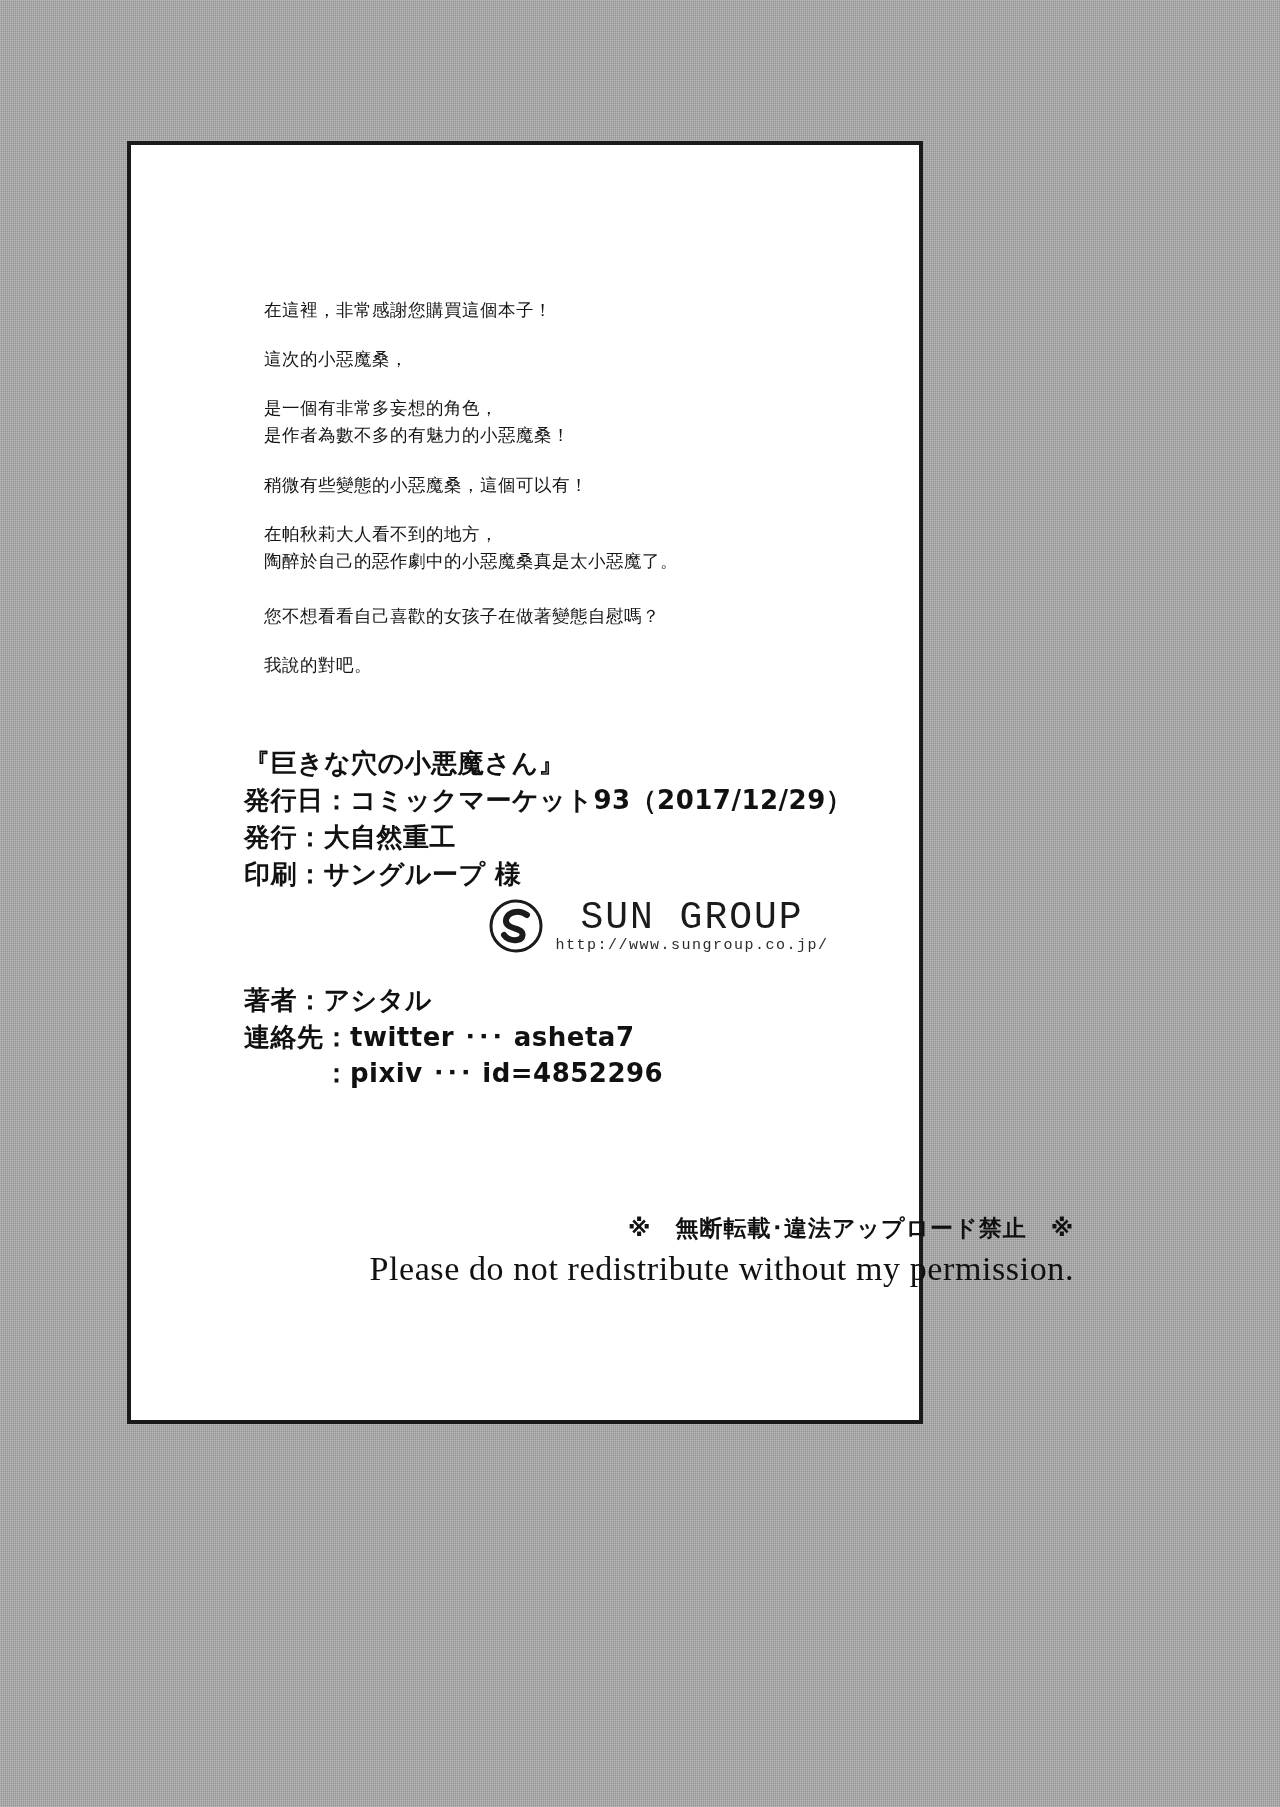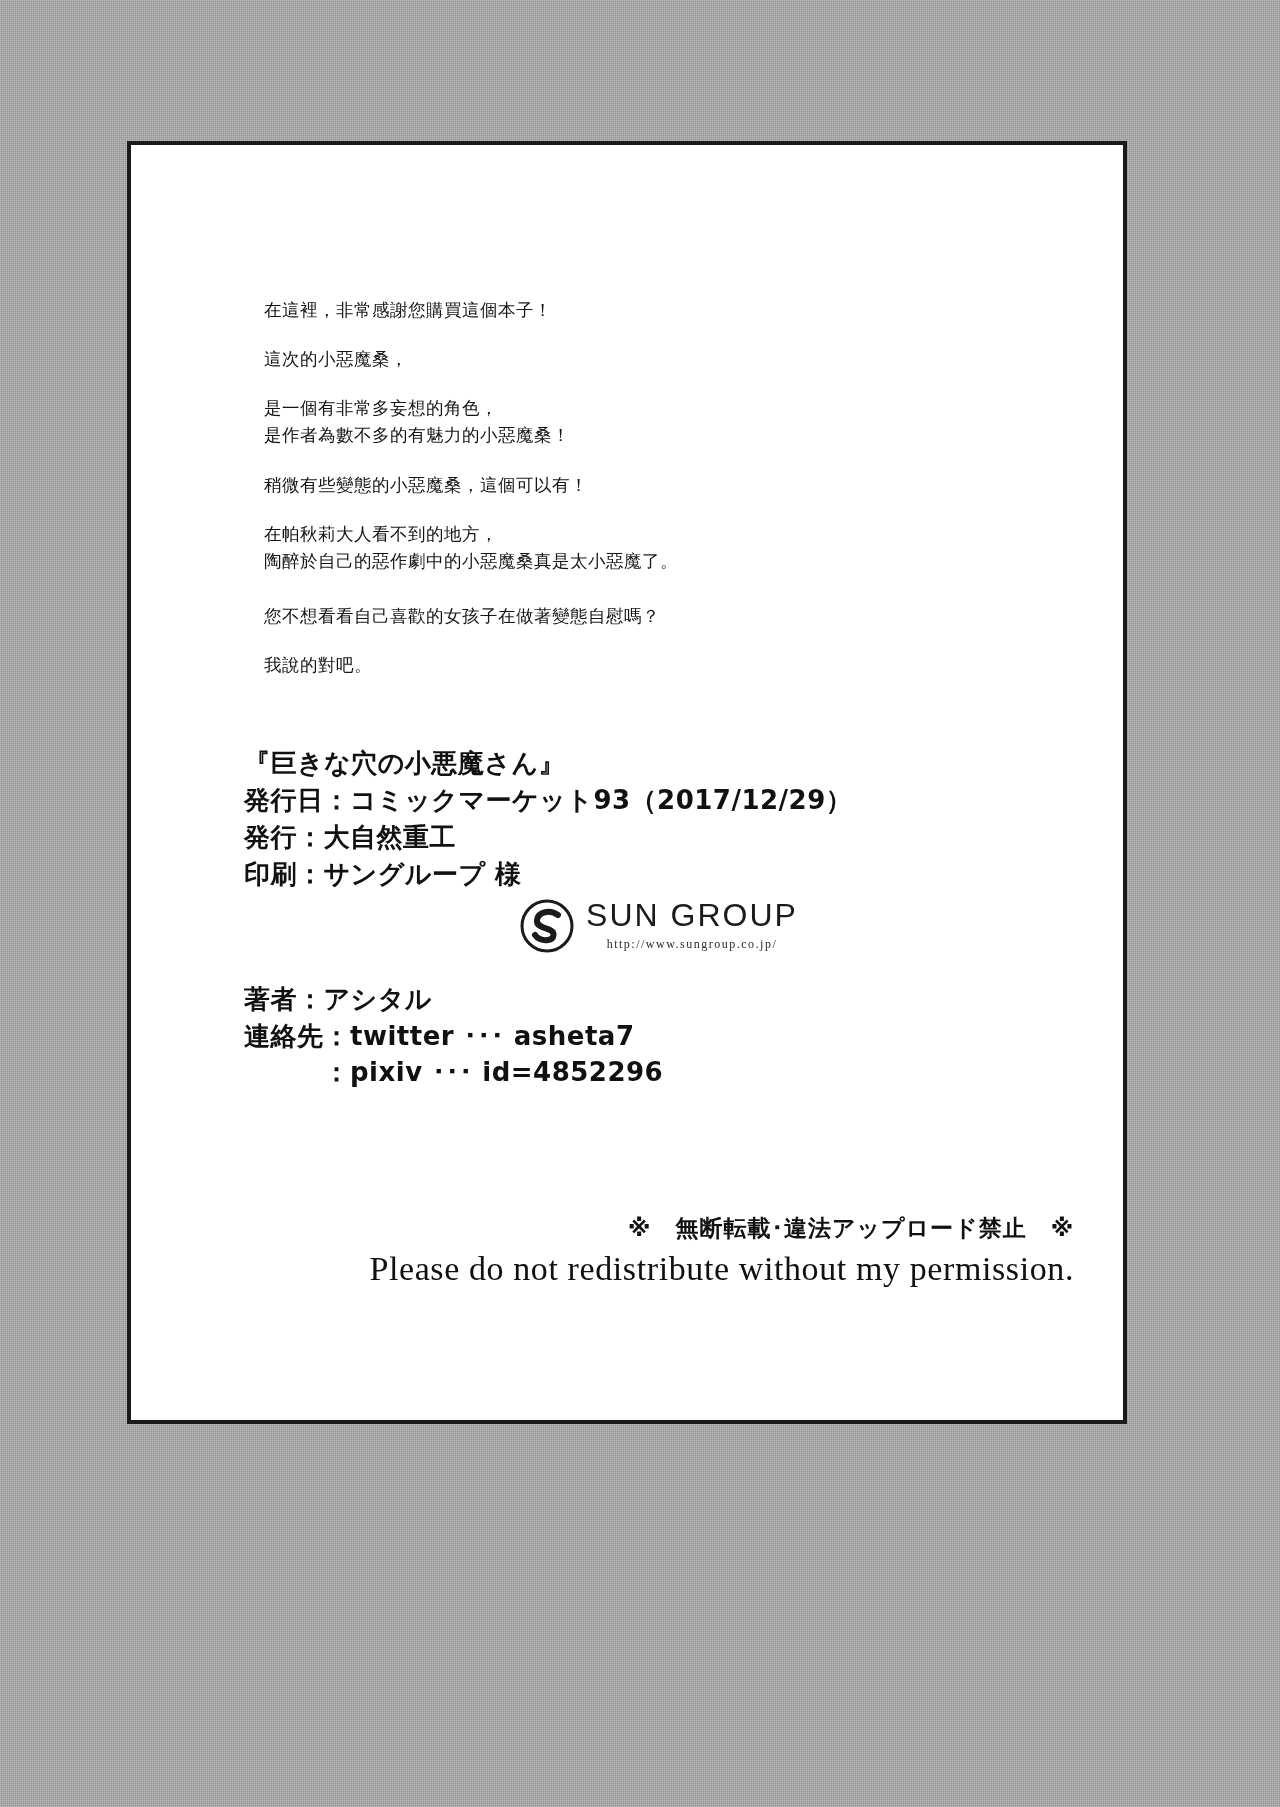--- a/index.html
+++ b/index.html
@@ -20,21 +20,21 @@
     inset: 0;
     background-color: #a6a6a6;
     background-image:
       repeating-linear-gradient(0deg, rgba(255,255,255,0.10) 0px, rgba(255,255,255,0.10) 1px, rgba(0,0,0,0.05) 1px, rgba(0,0,0,0.05) 2px),
       repeating-linear-gradient(90deg, rgba(255,255,255,0.10) 0px, rgba(255,255,255,0.10) 1px, rgba(0,0,0,0.05) 1px, rgba(0,0,0,0.05) 2px);
   }
   .sheet {
     position: absolute;
     left: 127px;
     top: 141px;
-    width: 1000px;
+    width: 796px;
     height: 1283px;
     background: #ffffff;
     border: 4px solid #1a1a1a;
     box-sizing: border-box;
   }
   .inner {
     position: absolute;
     left: 0; top: 0; right: 0; bottom: 0;
     padding: 0;
   }
@@ -85,32 +85,32 @@
   .logo .mark {
     width: 54px;
     height: 54px;
   }
   .logo .txtblock {
     display: flex;
     flex-direction: column;
     align-items: center;
   }
   .logo .brand {
-    font-family: Liberation Sans, sans-serif;
-    font-size: 32px;
+    font-family: Liberation Mono, monospace;
+    font-size: 38px;
     letter-spacing: 2px;
     color: #1b1b1b;
     line-height: 1;
   }
   .logo .url {
-    font-family: Liberation Serif, serif;
-    font-size: 12px;
+    font-family: Liberation Mono, monospace;
+    font-size: 15px;
     letter-spacing: 1.5px;
     color: #2a2a2a;
-    margin-top: 6px;
+    margin-top: 0;
   }
   .credits {
     margin-top: 28px;
   }
   .notice {
     position: absolute;
     left: 113px;
     top: 1068px;
     width: 830px;
     text-align: right;

